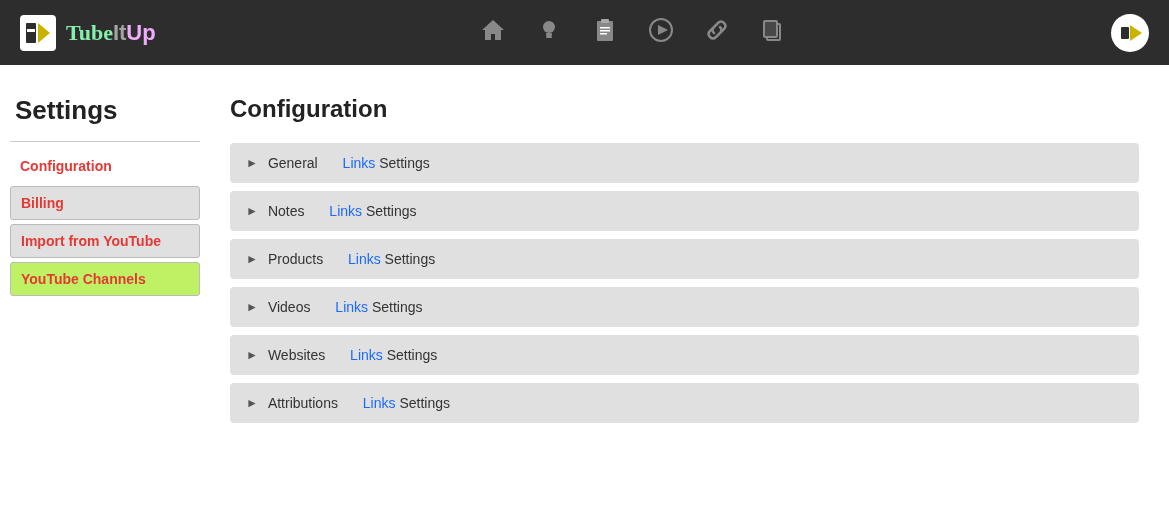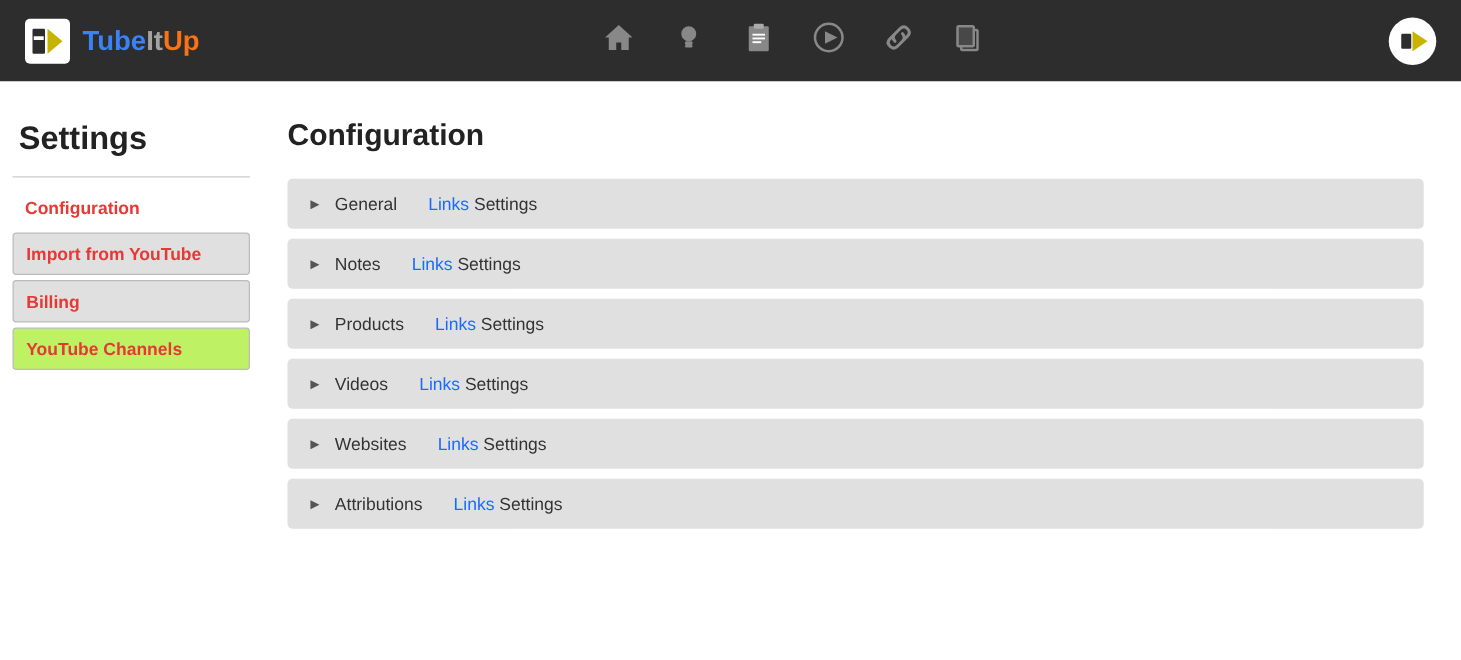--- a/index.html
+++ b/index.html
@@ -28,23 +28,23 @@
       background: #fff;
       border-radius: 4px;
       display: flex;
       align-items: center;
       justify-content: center;
     }
     .logo-icon svg {
       width: 28px;
       height: 28px;
     }
-    .logo-text-tube { color: #3b82f6; }
+    .logo-text-tube { color: #86efac; font-family: Liberation Serif, serif; }
     .logo-text-it { color: #a3a3a3; }
-    .logo-text-up { color: #f97316; }
+    .logo-text-up { color: #f0abfc; }
 
     .header-nav {
       display: flex;
       align-items: center;
       gap: 30px;
     }
     .nav-icon {
       color: #aaa;
       font-size: 22px;
       cursor: pointer;
@@ -238,25 +238,25 @@
 
 <div class="main-container">
 
   <aside class="sidebar">
     <h1 class="sidebar-title">Settings</h1>
     <hr class="sidebar-divider">
 
     <a class="sidebar-item active-config">
       <span>Configuration</span>
     </a>
+    <a class="sidebar-item active-billing">
+      <span>Billing</span>
+    </a>
     <a class="sidebar-item active-import">
       <span>Import from YouTube</span>
-    </a>
-    <a class="sidebar-item active-billing">
-      <span>Billing</span>
     </a>
     <a class="sidebar-item active-youtube">
       <span>YouTube Channels</span>
     </a>
   </aside>
 
   <main class="content">
     <h2 class="content-title">Configuration</h2>
 
     

